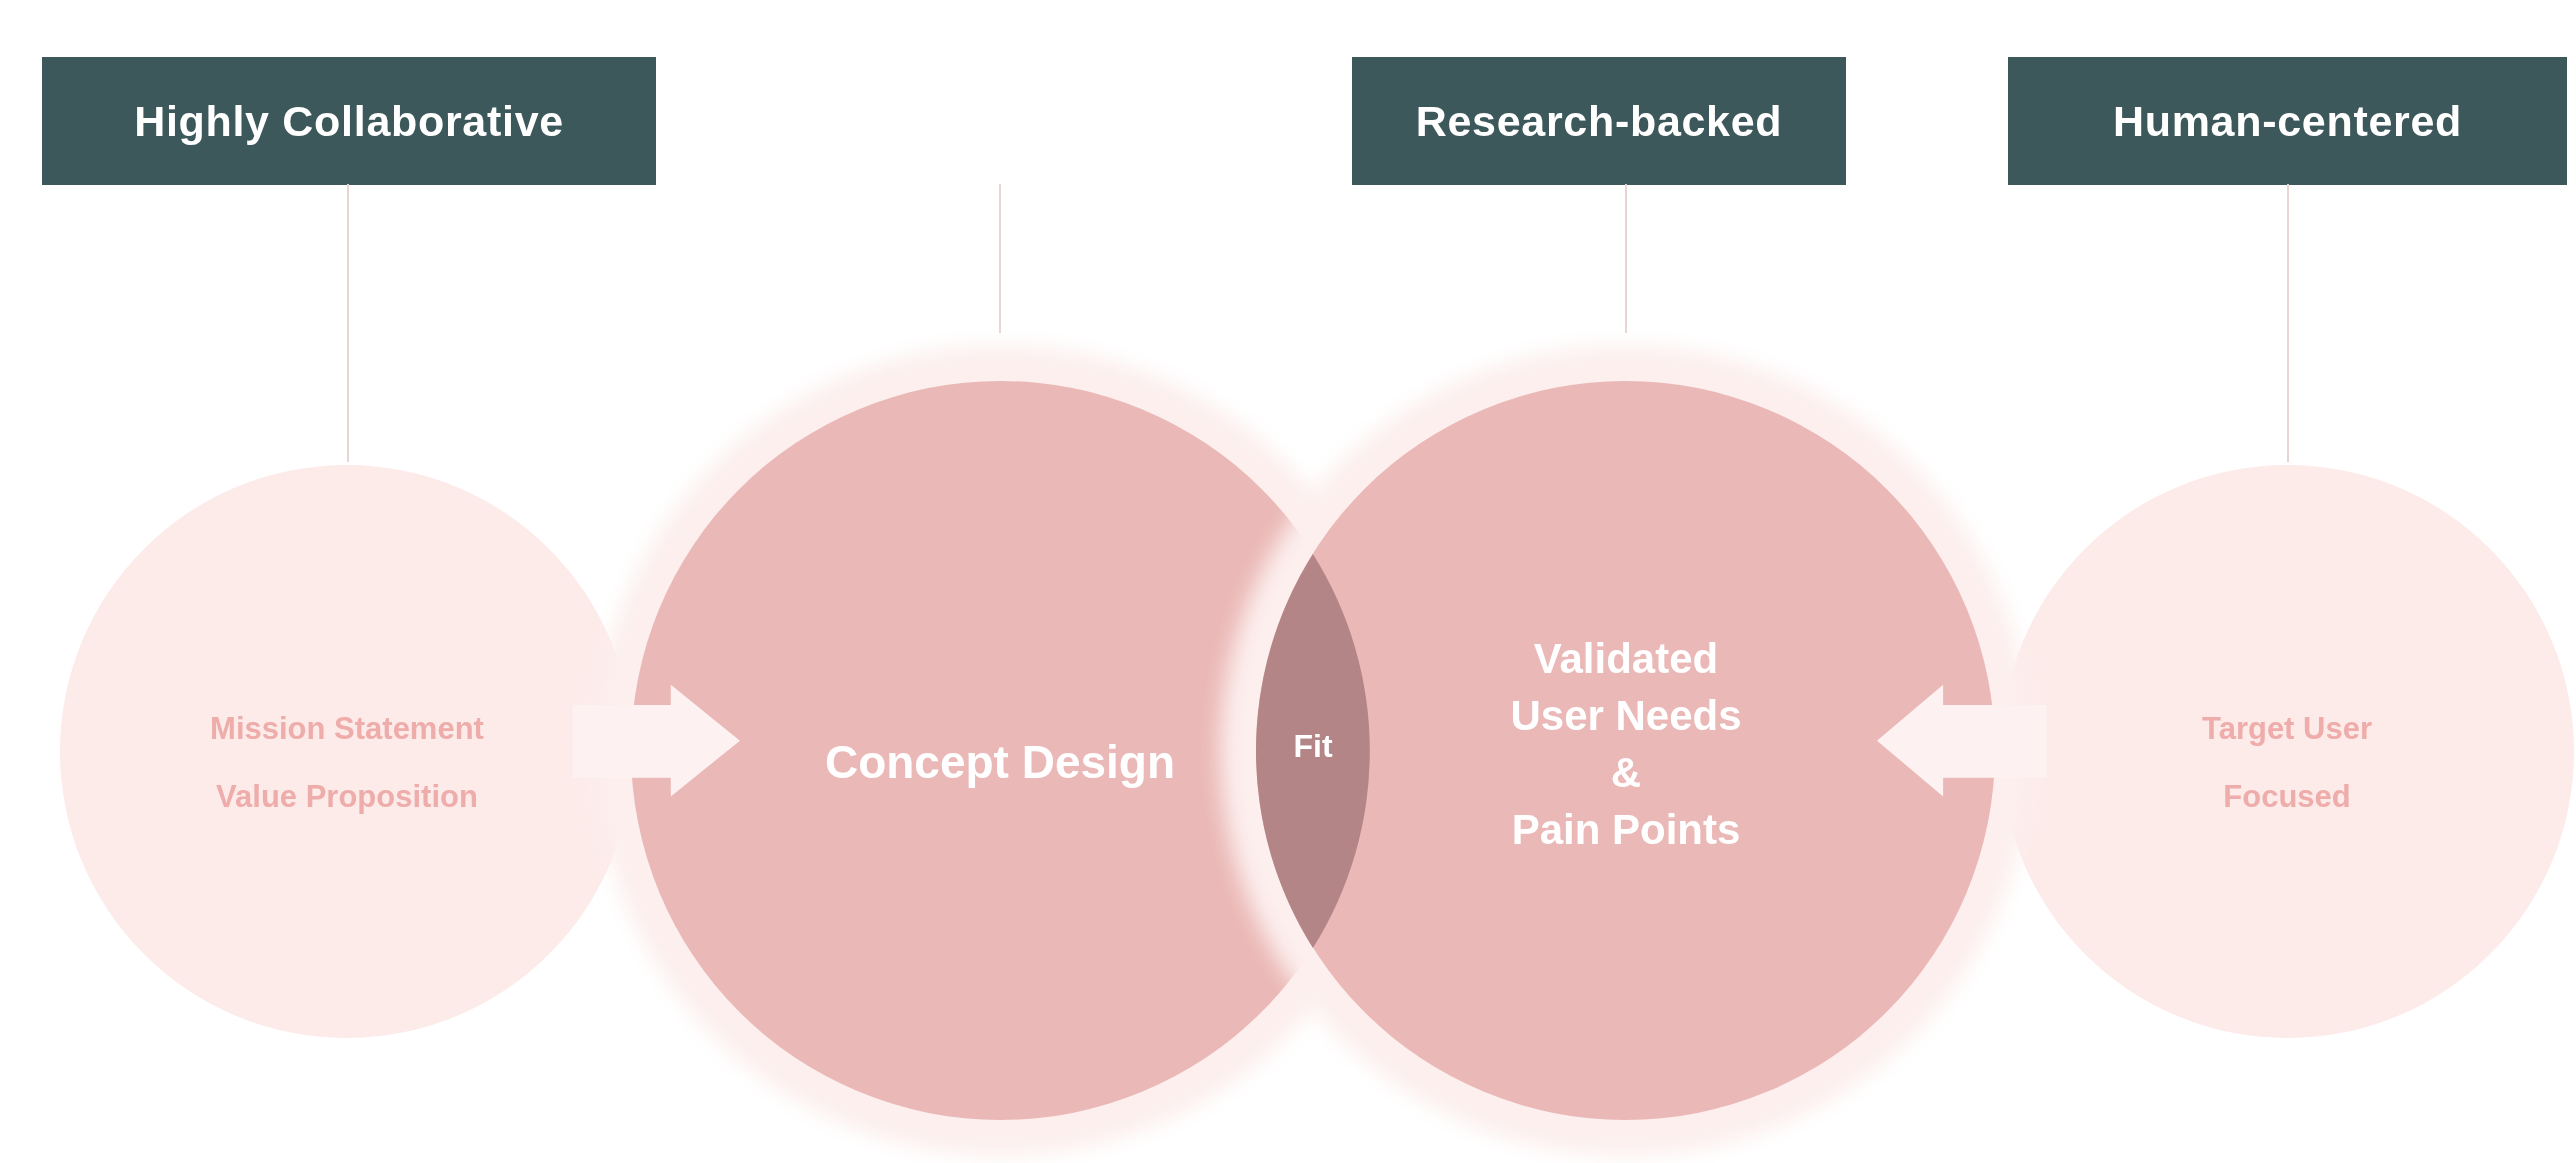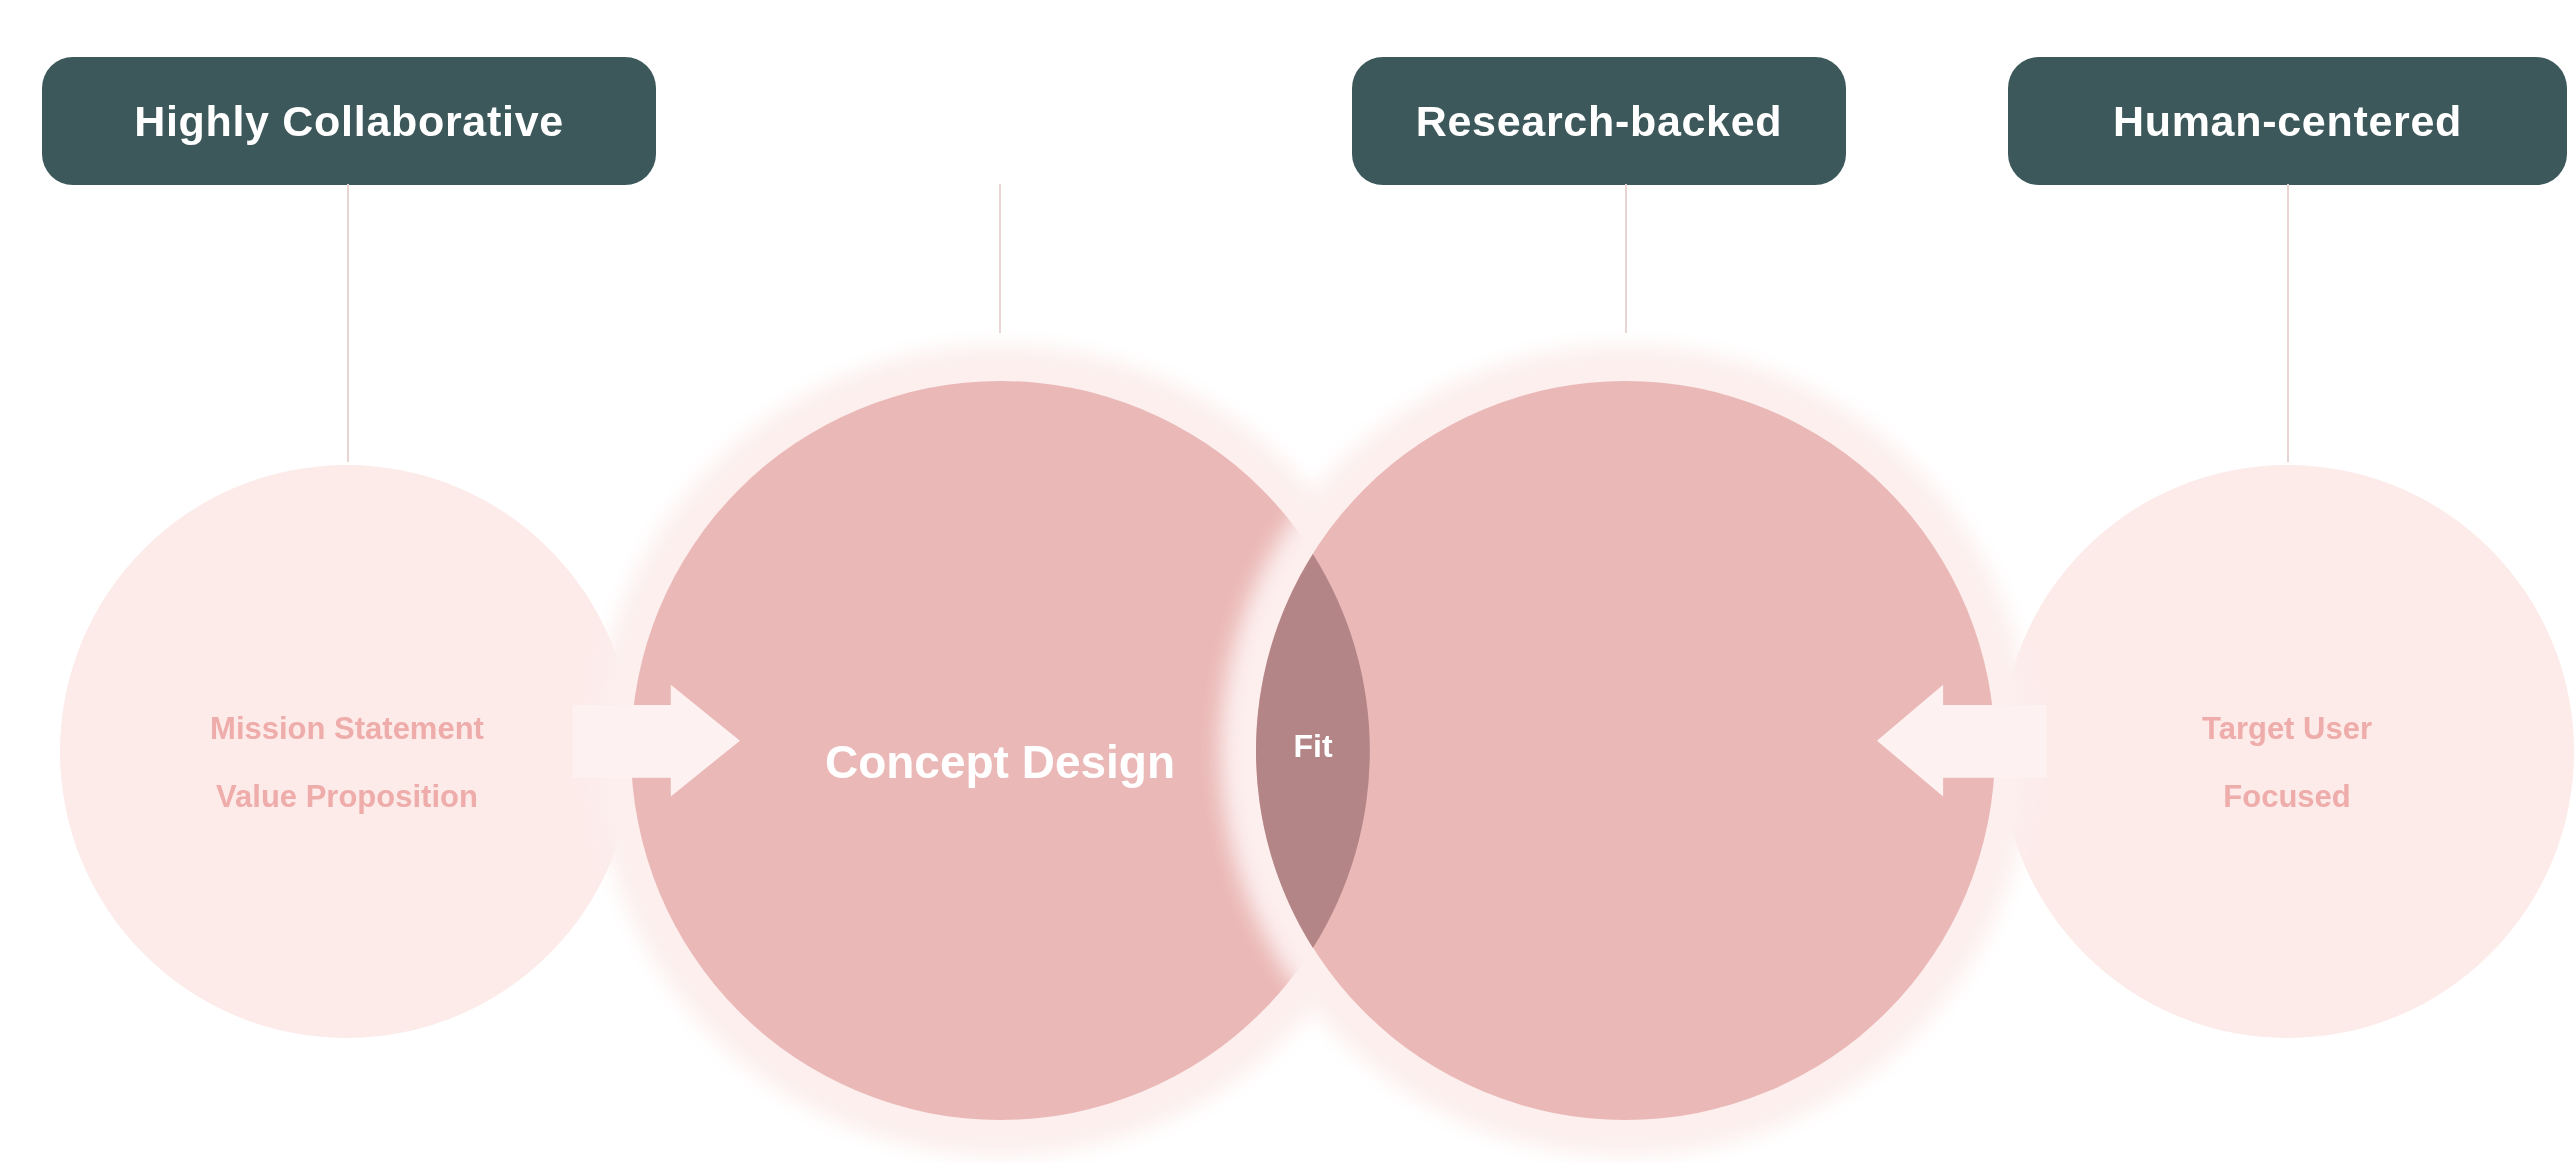--- a/index.html
+++ b/index.html
@@ -23,21 +23,20 @@
     font-family:"Liberation Sans","DejaVu Sans",sans-serif;
   }
   .header-box{
     position:absolute;
     top:57px;height:128px;
     background:var(--header-bg,#3c585a);
     display:flex;align-items:center;justify-content:center;
     color:var(--header-text,#ffffff);
     font-size:43px;font-weight:700;
     letter-spacing:0.7px;
-    border-radius:31px;
   }
   .hb1{left:42px;width:614px;}
   .hb2{left:763px;width:475px;}
   .hb3{left:1352px;width:494px;}
   .hb4{left:2008px;width:559px;}
   .connector{
     position:absolute;top:184px;width:2.2px;
     background:var(--connector,#e8d4d2);
   }
   .cn1{left:347px;height:278px;}
@@ -114,17 +113,21 @@
   <svg class="overlay-svg" viewBox="0 0 3464 1564">
     <path class="lens" d="M 1765.5 745 A 497 497 0 0 1 1765.5 1275 A 497 497 0 0 1 1765.5 745 Z"></path>
     <polygon class="arrow" points="770,948 902,948 902,921 995,996 902,1071 902,1046 770,1046"></polygon>
     <polygon class="arrow" points="2752,948 2613,948 2613,921 2524,996 2613,1071 2613,1046 2752,1046"></polygon>
   </svg>
 
   <div class="label label-light lab-mission">Mission Statement
 Value Proposition</div>
   <div class="label label-white lab-concept">Concept Design</div>
   <div class="label label-white lab-fit">Fit</div>
+  <div class="label label-white lab-validated">Validated
+User Needs
+&amp;
+Pain Points</div>
   <div class="label label-light lab-target">Target User
 Focused</div>
 
 </div>
 
 
 </body></html>

